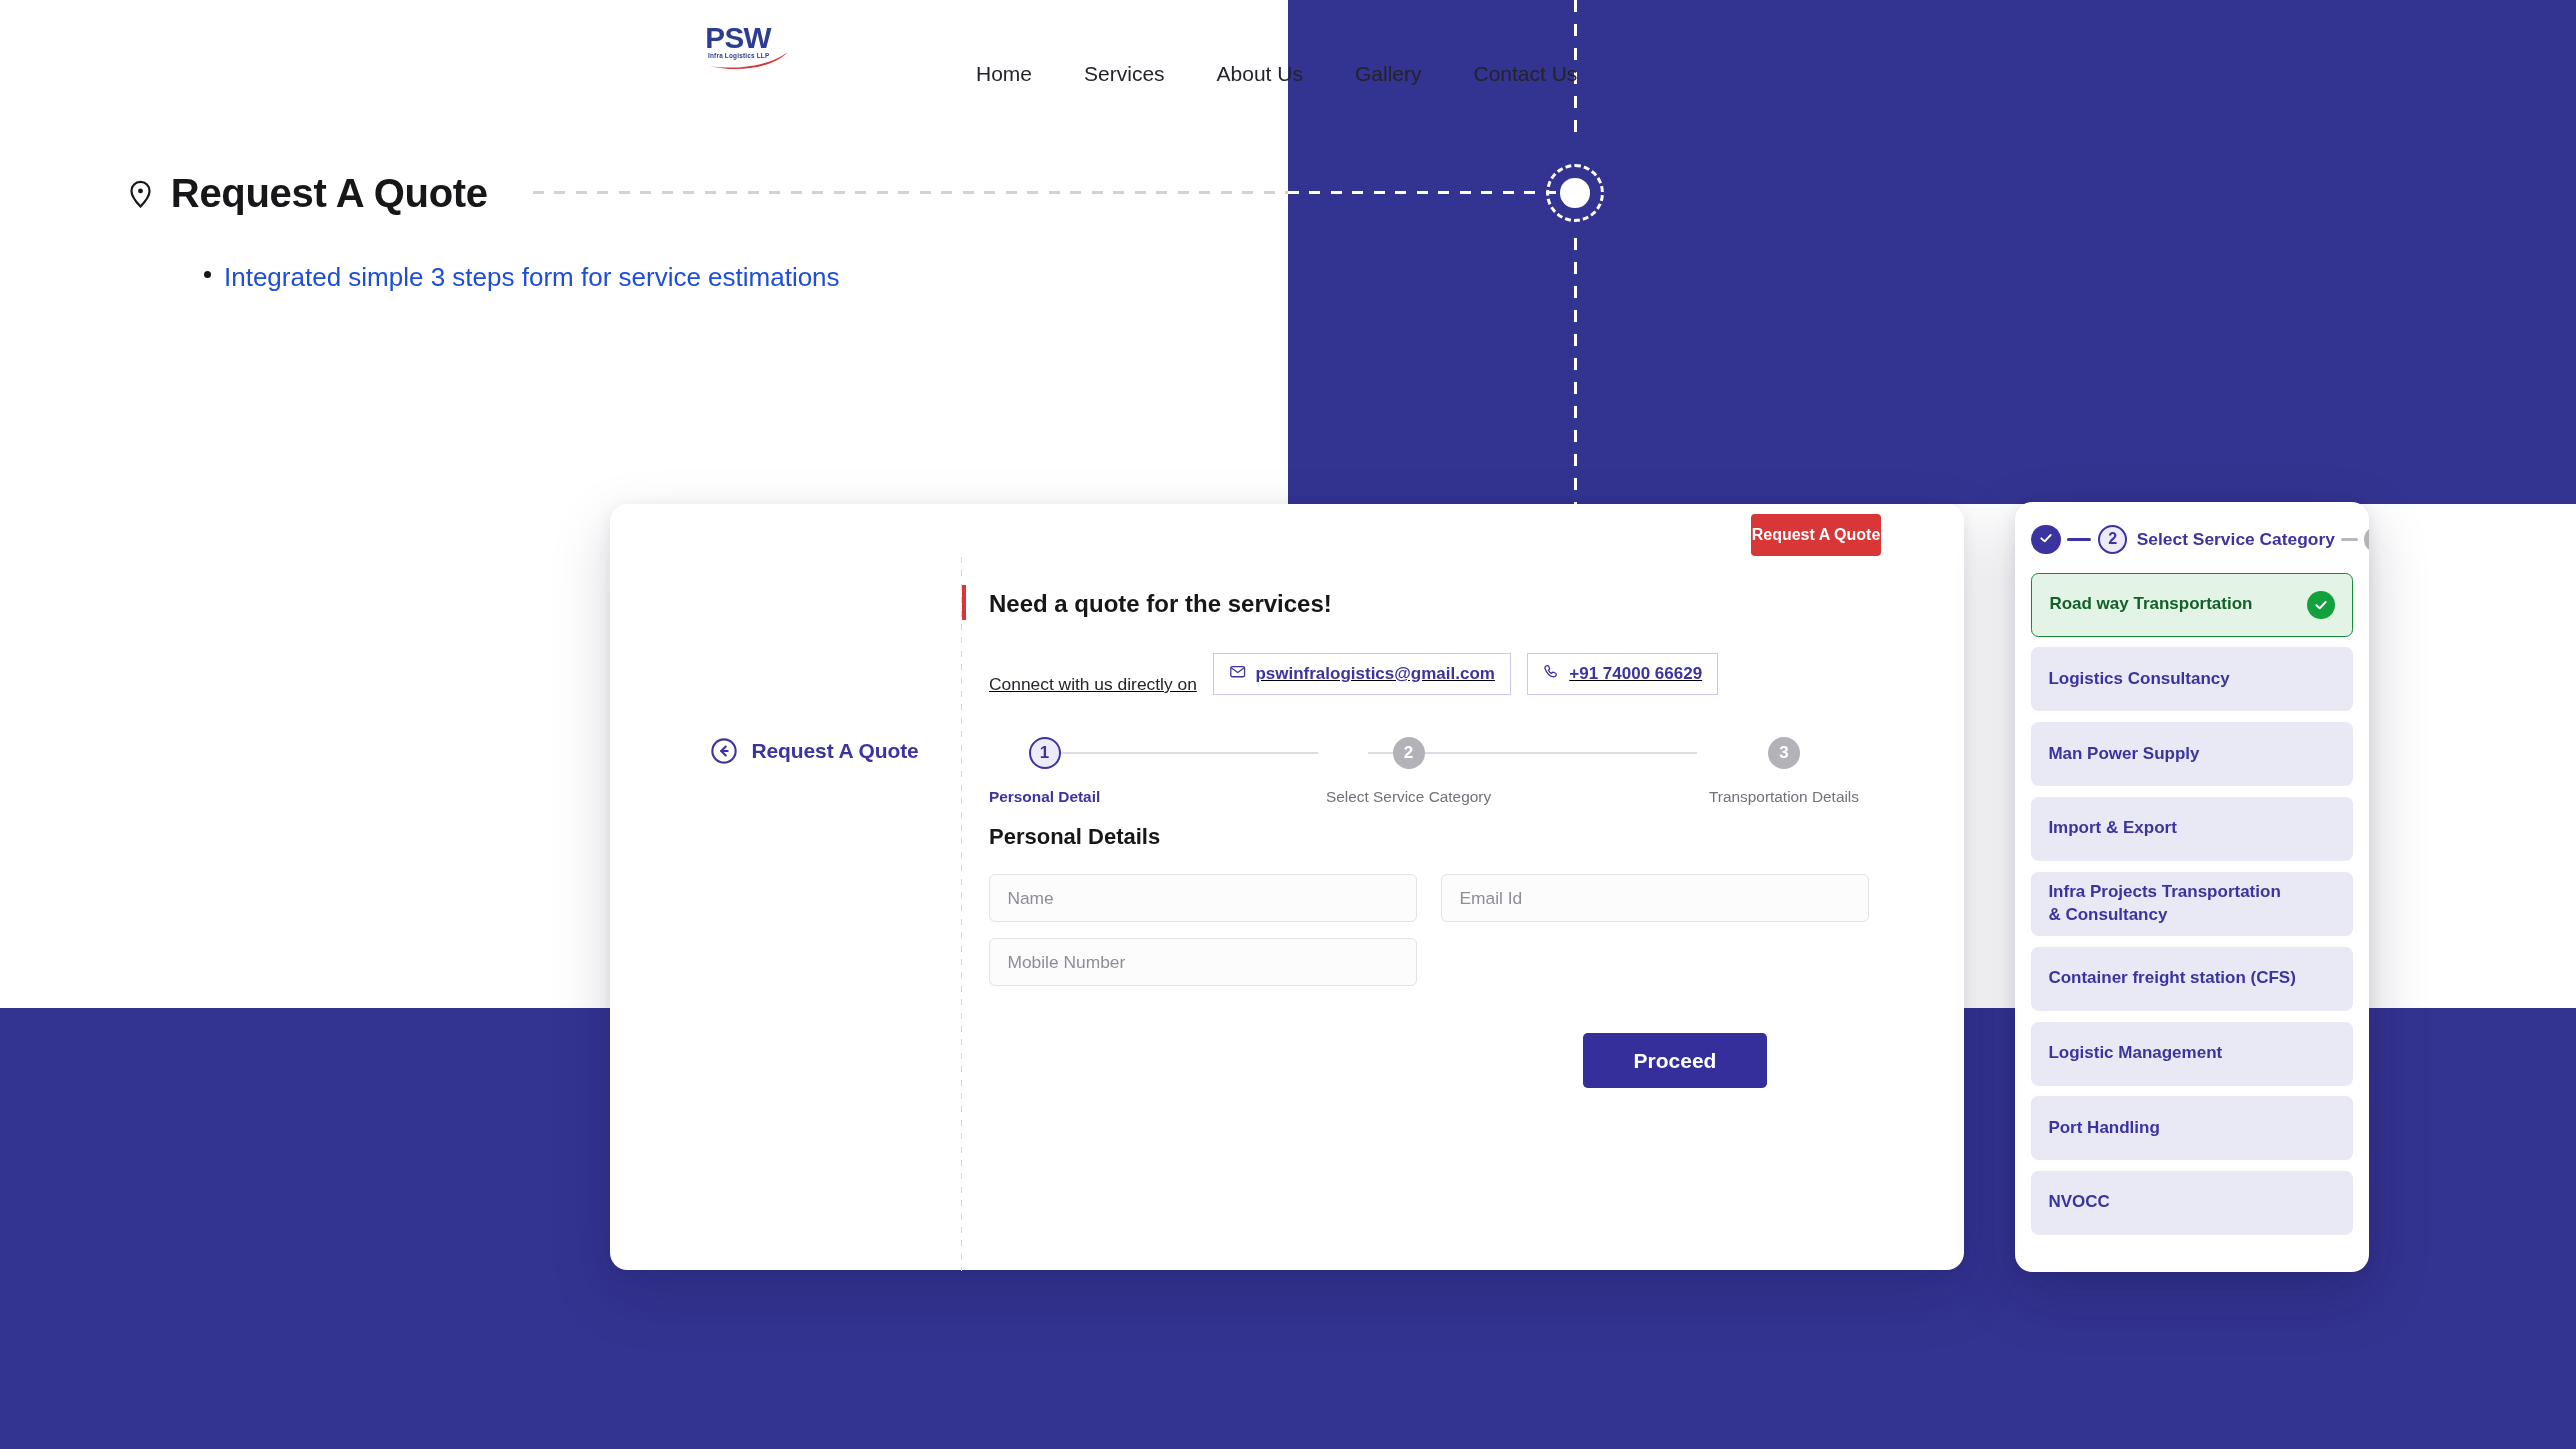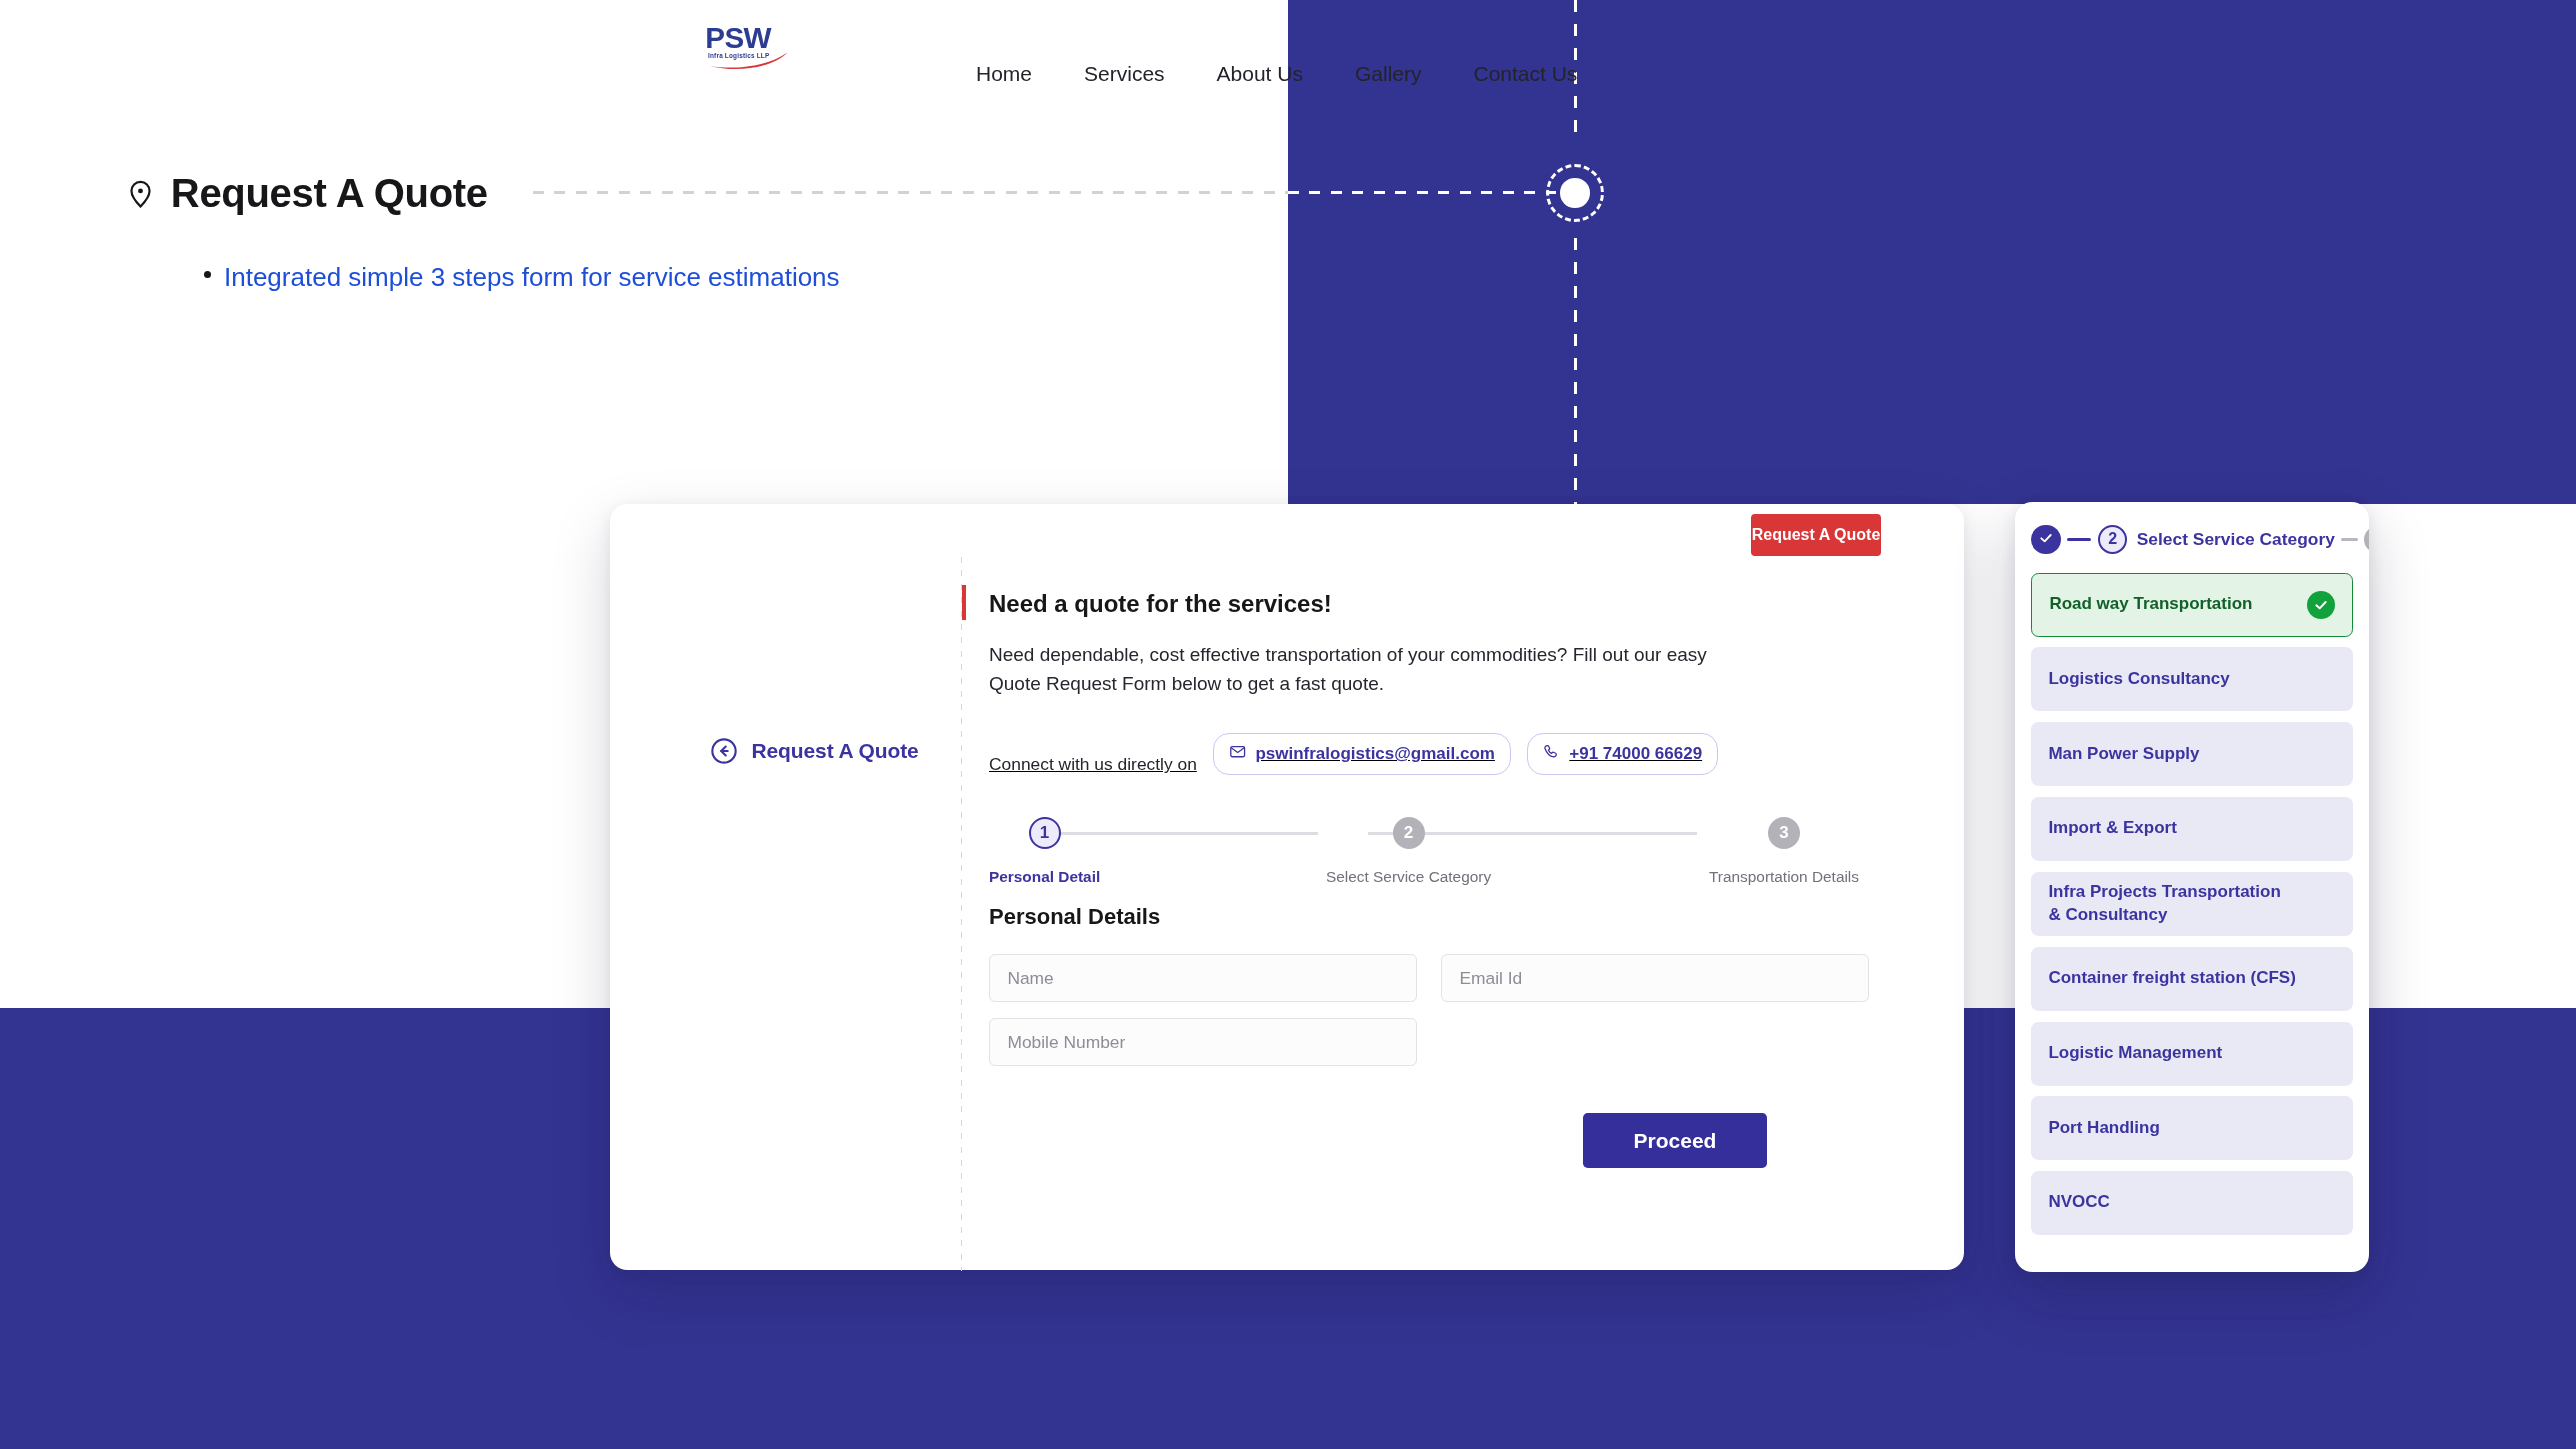--- a/index.html
+++ b/index.html
@@ -121,21 +121,21 @@
   .form-title{ font-size:24px; font-weight:700; color:#17171a; }
   .form-desc{
     margin-top:21.5px; font-size:19px; line-height:1.55; color:#26262e; width:758px;
   }
   .connect-row{
     margin-top:35px; display:flex; align-items:flex-end; gap:16px;text-decoration:underline;
   }
   .connect-label{ font-size:17.4px; color:#24242c; }
   .chip{
     display:flex; align-items:center; gap:9.4px;
-    height:42px; padding:0 14.8px; border:1.3px solid #c9c8ee; border-radius:16px;
+    height:42px; padding:0 14.8px; border:1.3px solid #c9c8ee; border-radius:0;
     background:#fff; color:#3b34a0; font-size:17px; font-weight:600; cursor:pointer;
     white-space:nowrap;
   }
   .chip svg{ width:17.4px; height:17.4px; flex:none; }
 
   
   .stepper{ position:relative; margin-top:42px; height:75px; width:751px; }
   .step{ position:absolute; top:0; display:flex; flex-direction:column; align-items:center; }
   .step .bubble{
     width:32px; height:32px; border-radius:50%;
@@ -274,21 +274,20 @@
         <path d="M9.6 12 H15.2" stroke-linecap="round"></path>
       </svg>
     </span>
     <span class="back-text">Request A Quote</span>
   </div>
 
   <div class="form-col">
     <div class="heading-bar">
       <div class="form-title">Need a quote for the services!</div>
     </div>
-    <div class="form-desc">Need dependable, cost effective transportation of your commodities? Fill out our easy Quote Request Form below to get a fast quote.</div>
 
     <div class="connect-row">
       <span class="connect-label">Connect with us directly on</span>
       <div class="chip">
         <span>
           <svg viewBox="0 0 24 24" fill="none" stroke="#3b34a0" stroke-width="1.8">
             <rect x="2.5" y="5" width="19" height="14" rx="2"></rect>
             <path d="M3 6.5 L12 13 L21 6.5"></path>
           </svg>
         </span>

